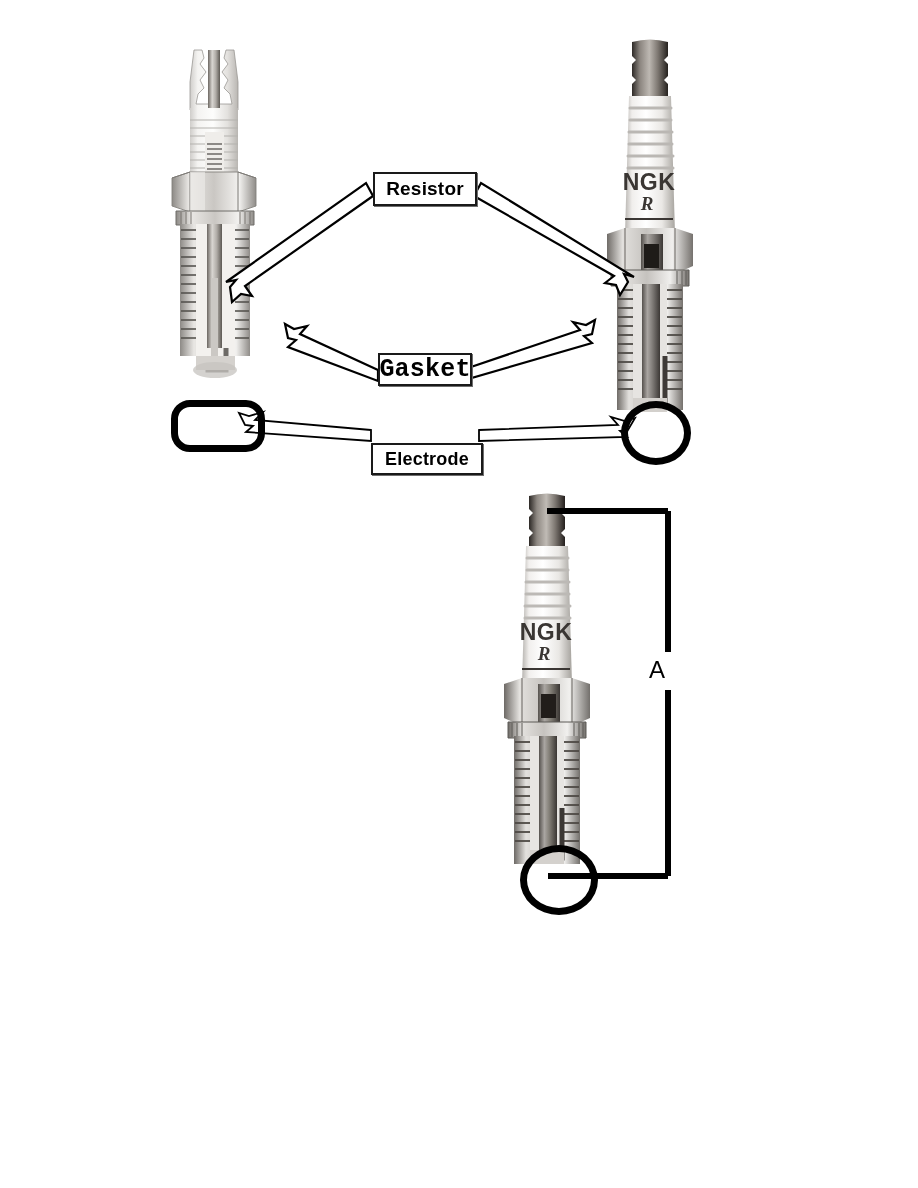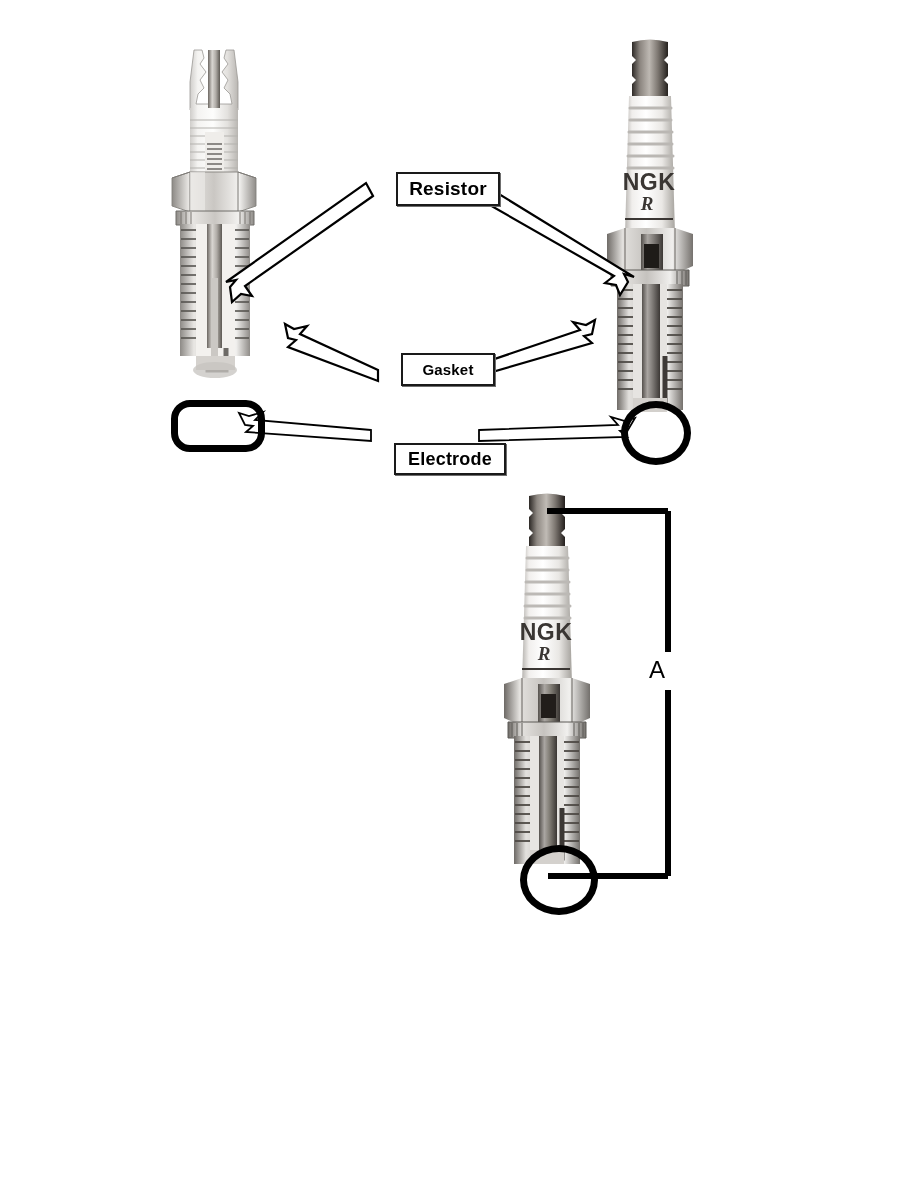--- a/index.html
+++ b/index.html
@@ -32,31 +32,31 @@
     box-shadow: 1px 1px 0 #6f6f6f;
     font-family: "Liberation Sans", sans-serif;
     font-weight: bold;
     color: #000000;
     display: flex;
     align-items: center;
     justify-content: center;
     letter-spacing: 0.2px;
     z-index: 40;
     white-space: nowrap;
-    margin-left: 23px;
   }
   #callout-resistor {
     left: 373px; top: 172px;
     width: 100px; height: 30px;
     font-size: 19px;
   }
   #callout-gasket {
     left: 378px; top: 353px;
     width: 90px; height: 29px;
-    font-size: 15px;
+    font-size: 25px;
+    font-family: Liberation Mono, monospace;
   }
   #callout-electrode {
     left: 371px; top: 443px;
     width: 108px; height: 28px;
     font-size: 18px;
   }
 
   
   #dim-label-a {
     position: absolute;

